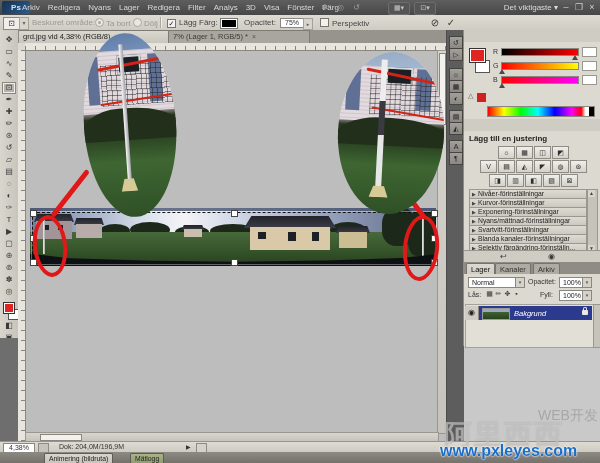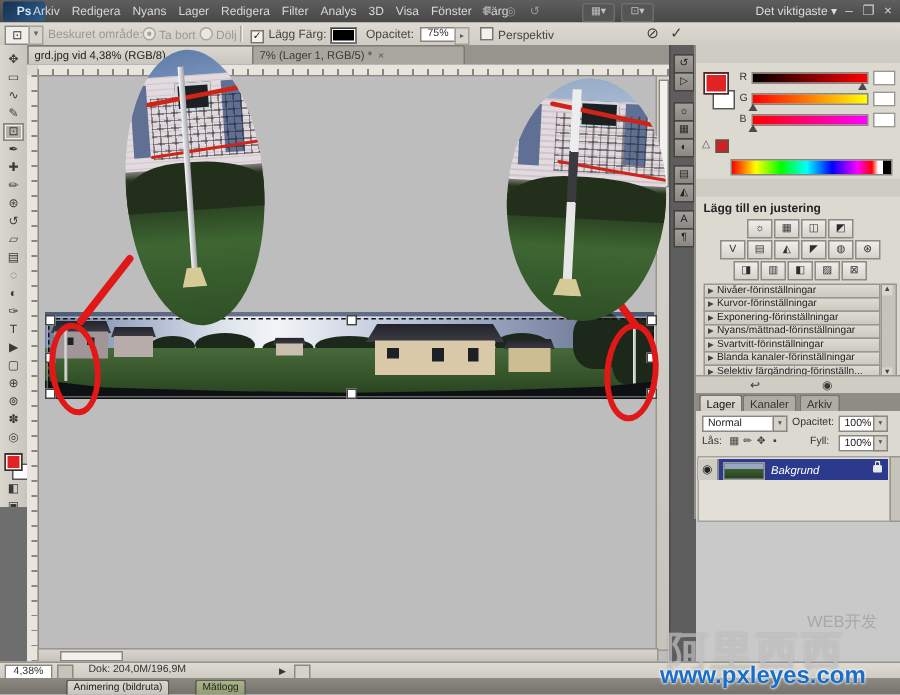--- a/index.html
+++ b/index.html
@@ -158,21 +158,21 @@
   .minilock:before{content:"";position:absolute;left:1px;top:-3px;width:2px;height:2px;border:1px solid #e8e8e8;border-bottom:none;border-radius:2px 2px 0 0}
 
   
   #statusbar{left:0;top:441px;width:600px;height:11px;background:linear-gradient(180deg,#dedbd3,#ccc9c1);border-top:1px solid #97948d;font-size:7px;color:#333}
   #zoomfield{left:3px;top:1px;width:30px;height:8px;line-height:8px}
   #docfield{left:55px;top:1px;width:118px;height:8px;line-height:8px;background:none;border:none;text-align:left;padding-left:4px}
   #bottombar{left:0;top:452px;width:600px;height:11px;background:linear-gradient(180deg,#8d8a84,#75726c)}
   .btab{position:absolute;top:1px;height:10px;font-size:6.8px;line-height:10px;padding:0 4px;border:1px solid #5f5c57;border-bottom:none;border-radius:2px 2px 0 0;white-space:nowrap}
 
   
-  #wm-webdev{left:538px;top:407px;font-size:11px;color:#a8a8a8;z-index:9}
+  #wm-webdev{left:538px;top:407px;font-size:14px;color:#a8a8a8;z-index:9}
   #wm-cn{left:444px;top:416px;font-size:28px;font-weight:bold;color:rgba(255,255,255,.38);
     letter-spacing:2px;z-index:9;text-shadow:0 0 1px rgba(120,120,120,.6)}
   #wm-site{left:440px;top:442px;font-size:16px;font-weight:bold;color:#1b6ec8;z-index:10;
     text-shadow:0 0 2px #fff,0 0 2px #fff;letter-spacing:0}
 </style>
 </head>
 <body class="nosel">
 
 <div class="abs" id="titlebar">
   <div class="abs" id="pslogo">Ps</div>

